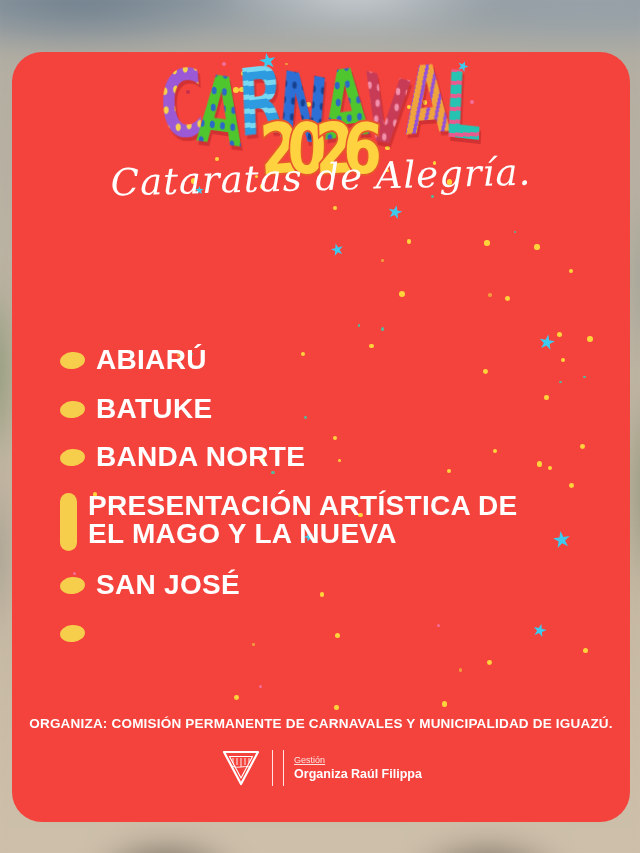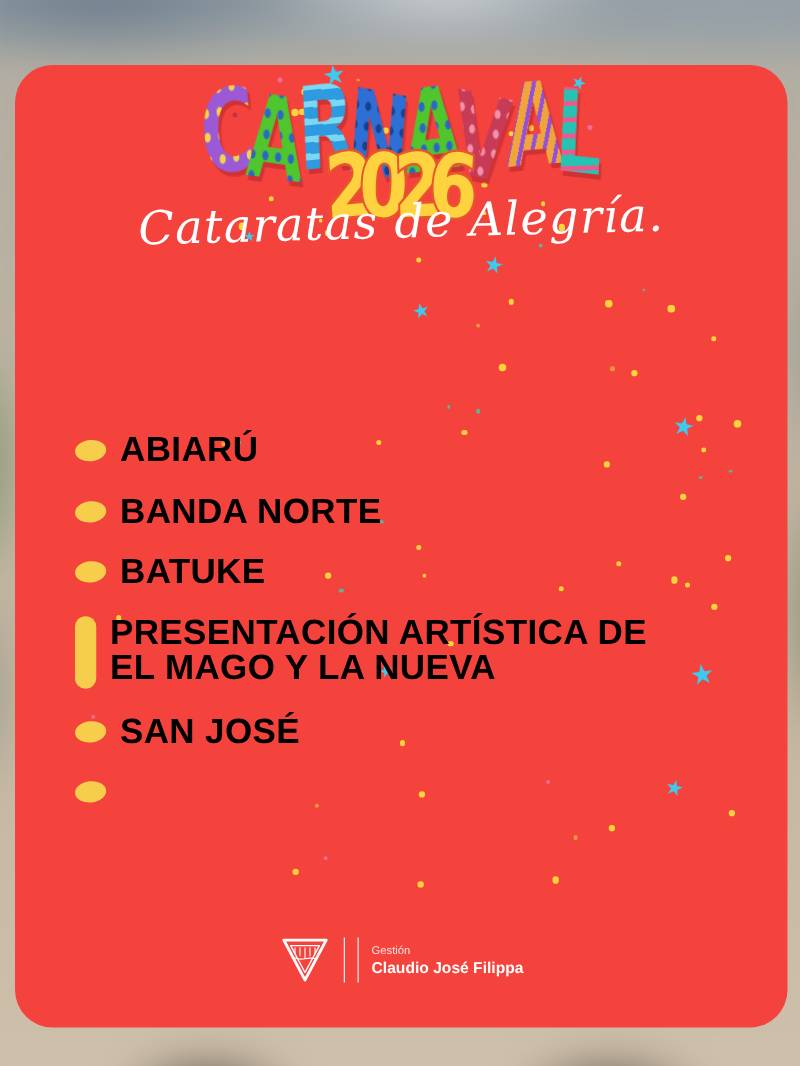--- a/index.html
+++ b/index.html
@@ -44,35 +44,35 @@
   .yd{display:inline-block;margin:0 -7px;-webkit-text-stroke:4px #e8572b;paint-order:stroke fill;}
   
   .tagline{position:absolute;left:0;right:0;top:104px;text-align:center;color:#fff;
            font-family:"DejaVu Serif",serif;font-style:italic;font-size:37px;line-height:1.2;
            transform:rotate(-1.5deg);letter-spacing:1px;}
   
   .date{position:absolute;left:61px;top:212px;color:#fff;font-weight:bold;font-size:39px;
         text-transform:uppercase;letter-spacing:0px;}
   
   .lineup{position:absolute;left:48px;top:294px;display:flex;flex-direction:column;gap:20px;width:480px;}
-  .item{display:flex;align-items:flex-start;gap:11px;color:#000000;font-weight:bold;font-size:28px;
+  .item{display:flex;align-items:flex-start;gap:11px;color:#ffffff;font-weight:bold;font-size:28px;
         line-height:1.02;text-transform:uppercase;letter-spacing:0.3px;}
   .bullet{flex:none;background:#f6ce4b;}
   .bullet.dot-b{width:25px;height:17px;border-radius:50%;margin-top:6px;transform:rotate(-6deg);}
   .bullet.bar-b{width:17px;height:58px;border-radius:9px;margin-top:1px;}
   .item .label{max-width:440px;}
   
   .organiza{position:absolute;left:0;right:0;top:664px;text-align:center;color:#fff;
             font-weight:bold;font-size:13.5px;text-transform:uppercase;letter-spacing:0.2px;}
   .logo-row{position:absolute;left:0;right:0;top:696px;display:flex;justify-content:center;
             align-items:center;gap:10px;color:#fff;}
   .vdiv{width:1px;height:36px;background:rgba(255,255,255,.85);}
   .muni1{font-size:9.5px;letter-spacing:1.6px;opacity:.95;}
   .muni2{font-weight:bold;font-size:14.5px;letter-spacing:1px;margin-top:2px;}
-  .g1{font-size:9px;opacity:.85;}
+  .g1{font-size:9px;opacity:.85;text-decoration:underline;}
   .g2{font-weight:bold;font-size:12.5px;margin-top:2px;}
 </style>
 </head>
 <body>
 
 <div class="stage">
   <div class="bg"></div>
 
   <div class="card">
     <div id="confetti">
@@ -172,52 +172,53 @@
 
 
     <div class="lineup" id="lineup">
   <div class="item">
     <span class="bullet dot-b"></span>
     <span class="label">Abiarú</span>
   </div>
 
   <div class="item">
     <span class="bullet dot-b"></span>
+    <span class="label">Batuke</span>
+  </div>
+
+  <div class="item">
+    <span class="bullet dot-b"></span>
     <span class="label">Banda Norte</span>
-  </div>
-
-  <div class="item">
-    <span class="bullet dot-b"></span>
-    <span class="label">Batuke</span>
   </div>
 
   <div class="item">
     <span class="bullet bar-b"></span>
     <span class="label">Presentación Artística de El Mago y La Nueva</span>
   </div>
 
   <div class="item">
     <span class="bullet dot-b"></span>
     <span class="label">San José</span>
   </div>
 
   <div class="item">
     <span class="bullet dot-b"></span>
   </div>
 </div>
 
+    <div class="organiza">Organiza: Comisión Permanente de Carnavales y Municipalidad de Iguazú.</div>
 
     <div class="logo-row">
       <svg width="42" height="40" viewBox="0 0 42 40">
         <path d="M4 4 L38 4 L21 36 Z" fill="none" stroke="#ffffff" stroke-width="2.2" stroke-linejoin="round"></path>
         <path d="M9.5 8.5 L32.5 8.5 L21 30 Z" fill="none" stroke="#ffffff" stroke-width="1.1" stroke-linejoin="round"></path>
         <path d="M13 10 L13 15 M17 10 L17 17 M21 10 L21 19 M25 10 L25 17 M29 10 L29 15" stroke="#ffffff" stroke-width="0.9"></path>
         <path d="M12 18 Q16 20 21 19 Q26 18 30 19" fill="none" stroke="#ffffff" stroke-width="0.9"></path>
       </svg>
       <div class="vdiv"></div>
       <div class="vdiv"></div>
       <div>
         <div class="g1">Gestión</div>
-        <div class="g2">Claudio José Filippa</div>
+        <div class="g2">Organiza Raúl Filippa</div>
       </div>
     </div>
   </div>
 </div>
 
 </body></html>

